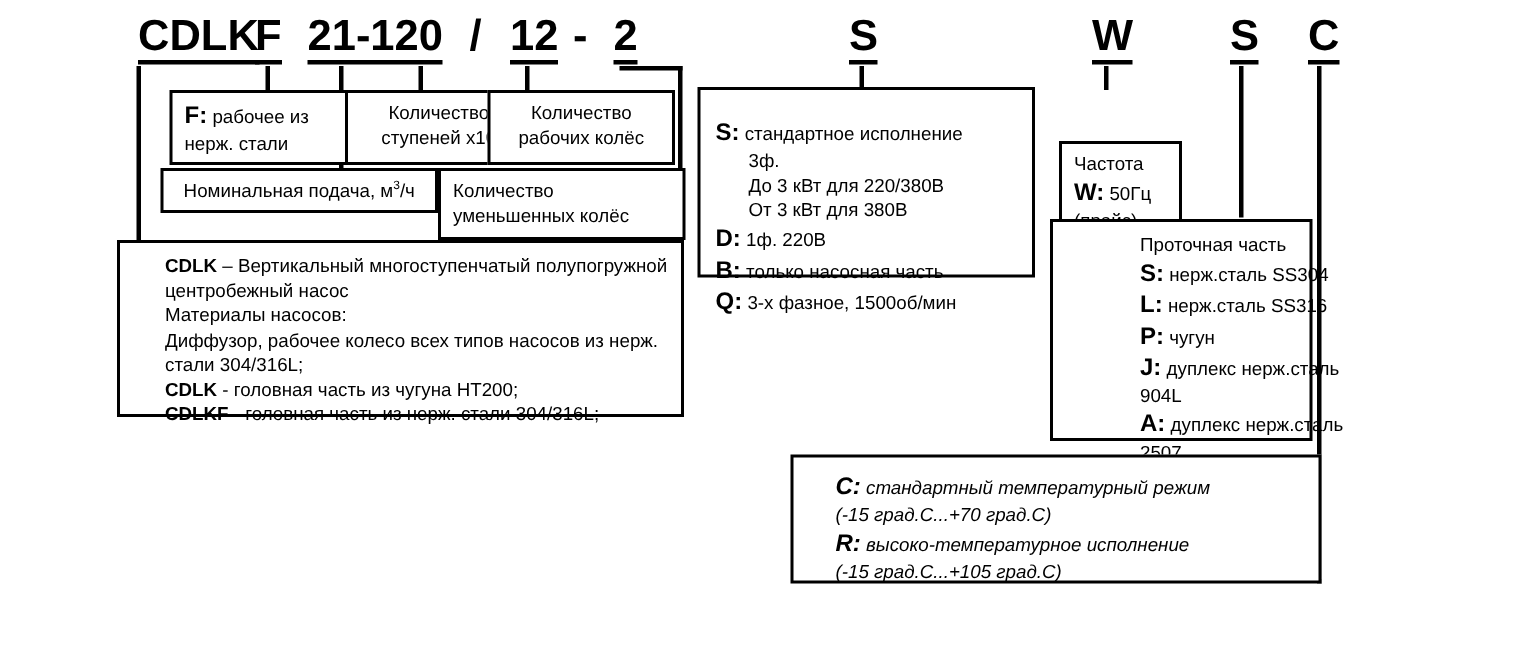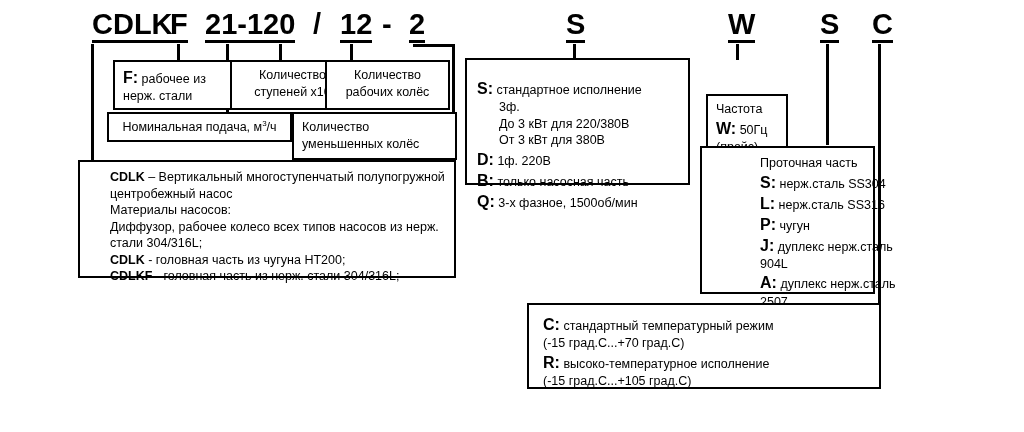--- a/index.html
+++ b/index.html
@@ -146,21 +146,21 @@
       <div class="t"><span class="k">L:</span> <span>нерж.сталь SS316</span></div>
       <div class="t"><span class="k">P:</span> <span>чугун</span></div>
       <div class="t"><span class="k">J:</span> <span>дуплекс нерж.сталь</span></div>
       <div class="t">904L</div>
       <div class="t"><span class="k">A:</span> <span>дуплекс нерж.сталь</span></div>
       <div class="t">2507</div>
     </div>
   </div>
 
   <div class="box" style="left:527px;top:303px;width:354px;height:86px;">
-    <div class="inner" style="padding:9px 14px;">
+    <div class="inner" style="padding:9px 28px;font-style:italic;">
       <div class="t"><span class="k">C:</span> <span>стандартный температурный режим</span></div>
       <div class="t">(-15 град.С...+70 град.С)</div>
       <div class="t"><span class="k">R:</span> <span>высоко-температурное исполнение</span></div>
       <div class="t">(-15 град.С...+105 град.С)</div>
     </div>
   </div>
 
 </div>
 
 </body></html>

